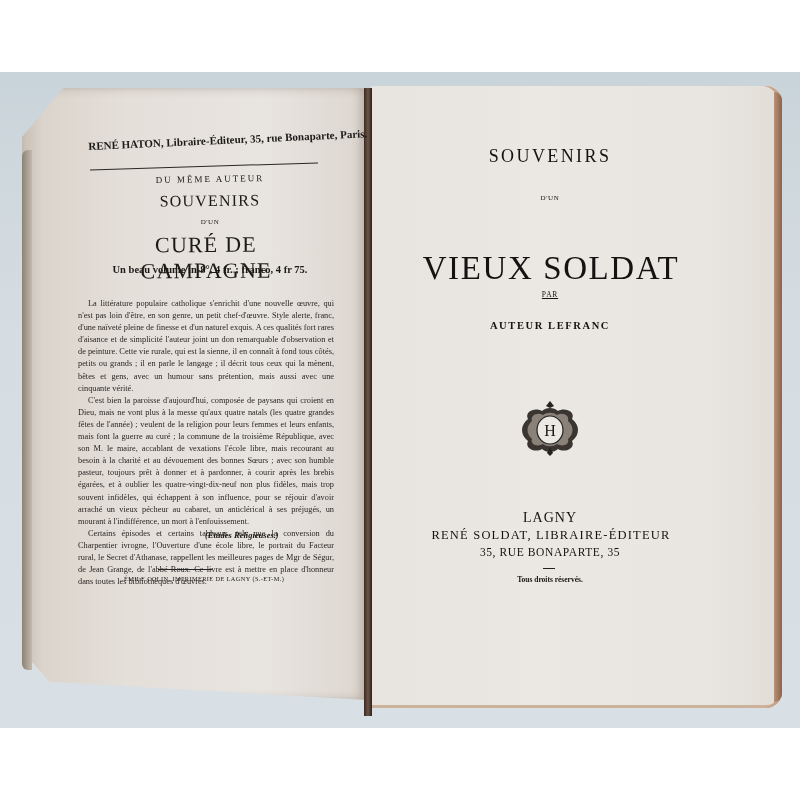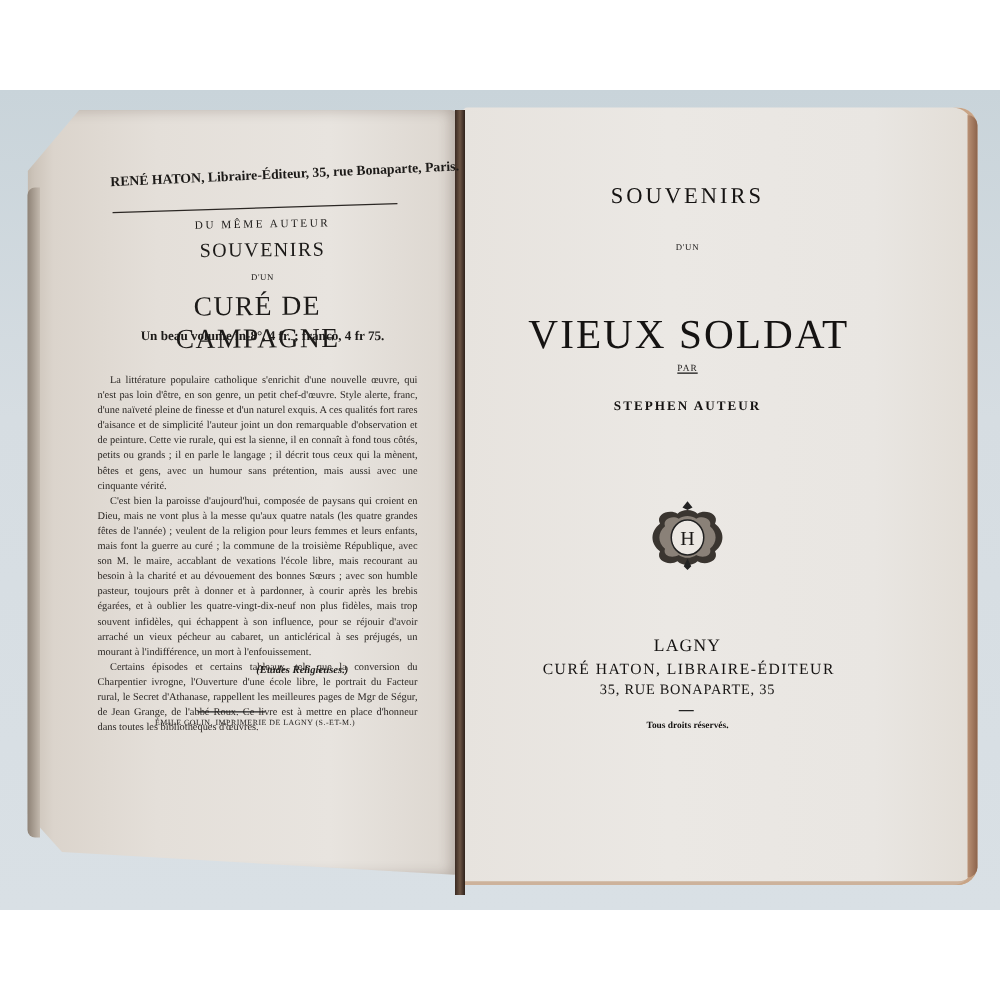--- a/index.html
+++ b/index.html
@@ -103,28 +103,28 @@
   <p>Certains épisodes et certains tableaux, tels que la conversion du Charpentier ivrogne, l'Ouverture d'une école libre, le portrait du Facteur rural, le Secret d'Athanase, rappellent les meilleures pages de Mgr de Ségur, de Jean Grange, de l'abbé Roux. Ce livre est à mettre en place d'honneur dans toutes les bibliothèques d'œuvres.</p>
 </div>
 <div class="lp lp-source">(Etudes Religieuses.)</div>
 <div class="lp lp-rule2"></div>
 <div class="lp lp-printer">ÉMILE COLIN, IMPRIMERIE DE LAGNY (S.-ET-M.)</div>
 
 <div class="rp rp-souv">SOUVENIRS</div>
 <div class="rp rp-dun">D'UN</div>
 <div class="rp rp-title">VIEUX SOLDAT</div>
 <div class="rp rp-par">PAR</div>
-<div class="rp rp-author">STEPHEN AUTEUR</div>
+<div class="rp rp-author">AUTEUR LEFRANC</div>
 
 <svg class="emblem" viewBox="0 0 64 64">
   <path d="M32 4 l4 5 l-4 2 l-4 -2 z" fill="#222"></path>
   <path d="M10 22 C6 14,18 10,24 14 C28 10,36 10,40 14 C46 10,58 14,54 22 C62 28,62 38,54 44 C58 52,46 56,40 52 C36 56,28 56,24 52 C18 56,6 52,10 44 C2 38,2 28,10 22 Z" fill="#3a3530"></path>
   <path d="M14 24 C12 18,20 15,25 18 C29 15,35 15,39 18 C44 15,52 18,50 24 C56 29,56 37,50 42 C52 48,44 50,39 47 C35 50,29 50,25 47 C20 50,12 48,14 42 C8 37,8 29,14 24 Z" fill="#8a8178"></path>
   <ellipse cx="32" cy="33" rx="13" ry="14" fill="#ece8e3" stroke="#222" stroke-width="1.2"></ellipse>
   <text x="32" y="39" text-anchor="middle" font-family="Liberation Serif, serif" font-size="16" fill="#1a1816">H</text>
   <path d="M32 50 l3 6 l-3 3 l-3 -3 z" fill="#222"></path>
 </svg>
 
 <div class="rp rp-city">LAGNY</div>
-<div class="rp rp-pub">CURÉ HATON, LIBRAIRE-ÉDITEUR</div>
+<div class="rp rp-pub">RENÉ SOLDAT, LIBRAIRE-ÉDITEUR</div>
 <div class="rp rp-addr">35, RUE BONAPARTE, 35</div>
 <div class="rp rp-dash"></div>
 <div class="rp rp-rights">Tous droits réservés.</div>
 
 </body></html>

